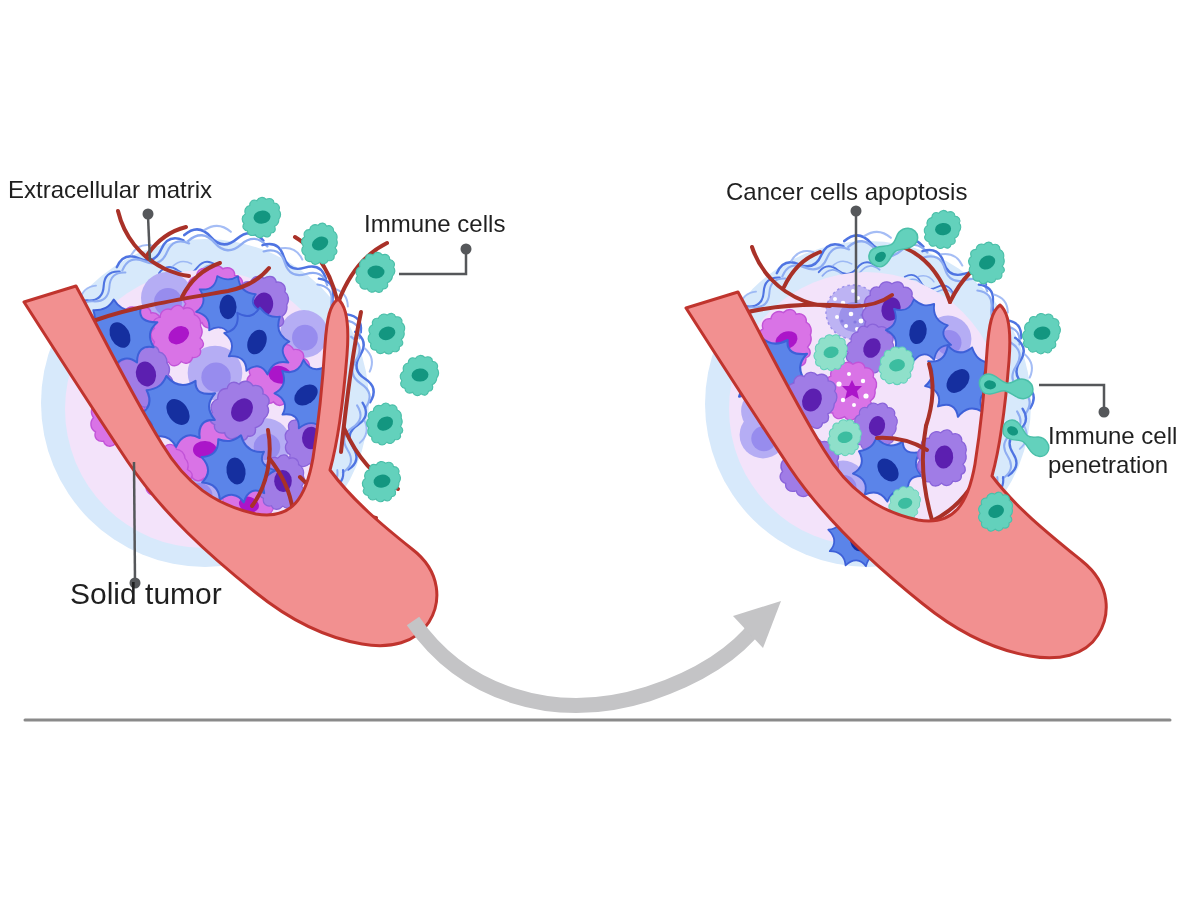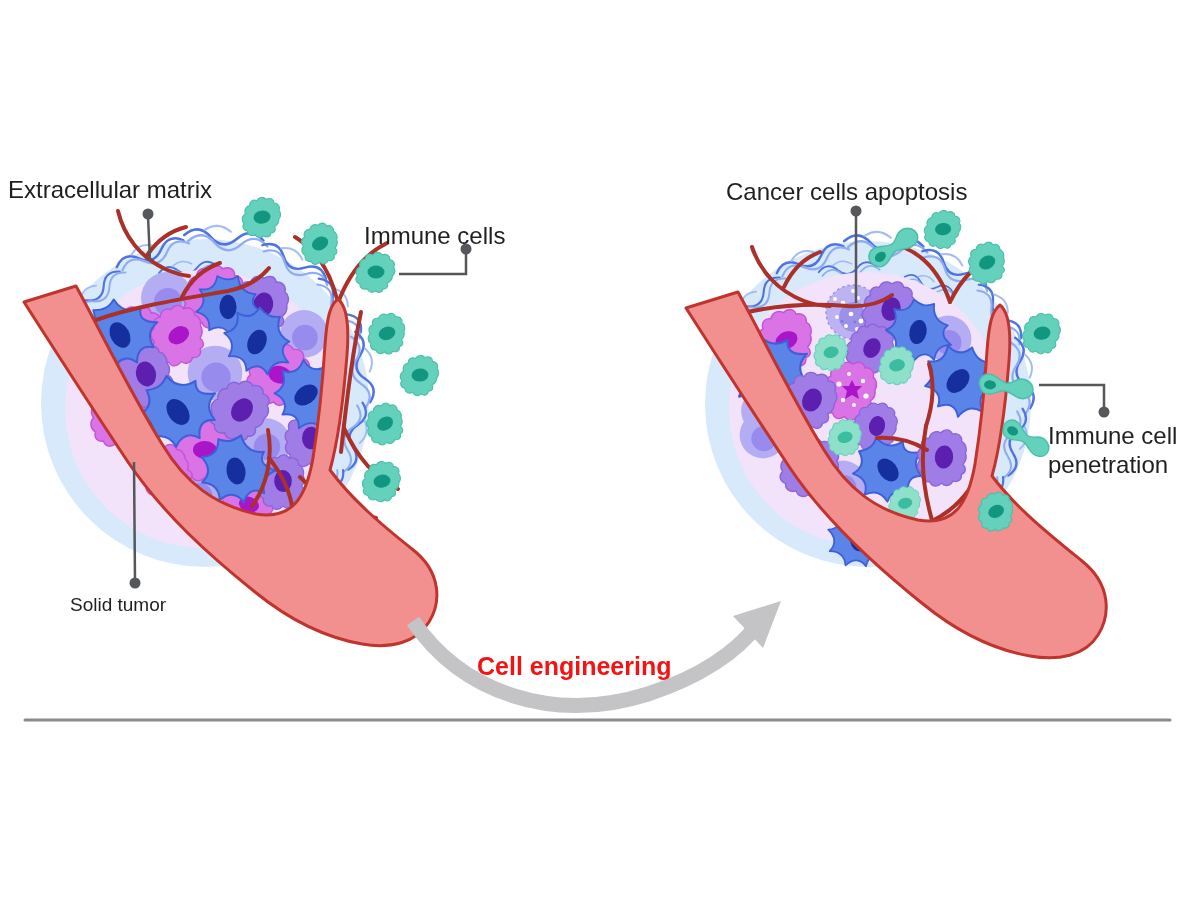--- a/index.html
+++ b/index.html
@@ -251,18 +251,17 @@
     </g>
 
     <g>
       <path d="M 413,621 C 462,693 553,724 648,694 C 700,677 737,652 757,625" stroke="var(--arrow)" stroke-width="15" fill="none"></path>
       <polygon points="781,601 733,616 763,648" fill="var(--arrow)"></polygon>
     </g>
     <line x1="25" y1="720" x2="1170" y2="720" stroke="var(--baseline)" stroke-width="3" stroke-linecap="round"></line>
   </svg>
 
   <div class="lbl" style="left:8px;top:176px">Extracellular matrix</div>
-  <div class="lbl" style="left:364px;top:222px">Immune cells</div>
-  <div class="lbl" style="left:70px;top:594px;font-size:19px">Solid tumor</div>
+  <div class="lbl" style="left:364px;top:210px">Immune cells</div>
+  <div class="lbl" style="left:70px;top:576px;font-size:30px">Solid tumor</div>
   <div class="lbl" style="left:726px;top:178px">Cancer cells apoptosis</div>
   <div class="lbl" style="left:1048px;top:422px;width:165px">Immune cell penetration</div>
-  <div class="lbl red" style="left:477px;top:651px">Cell engineering</div>
 </div>
 
 </body></html>

